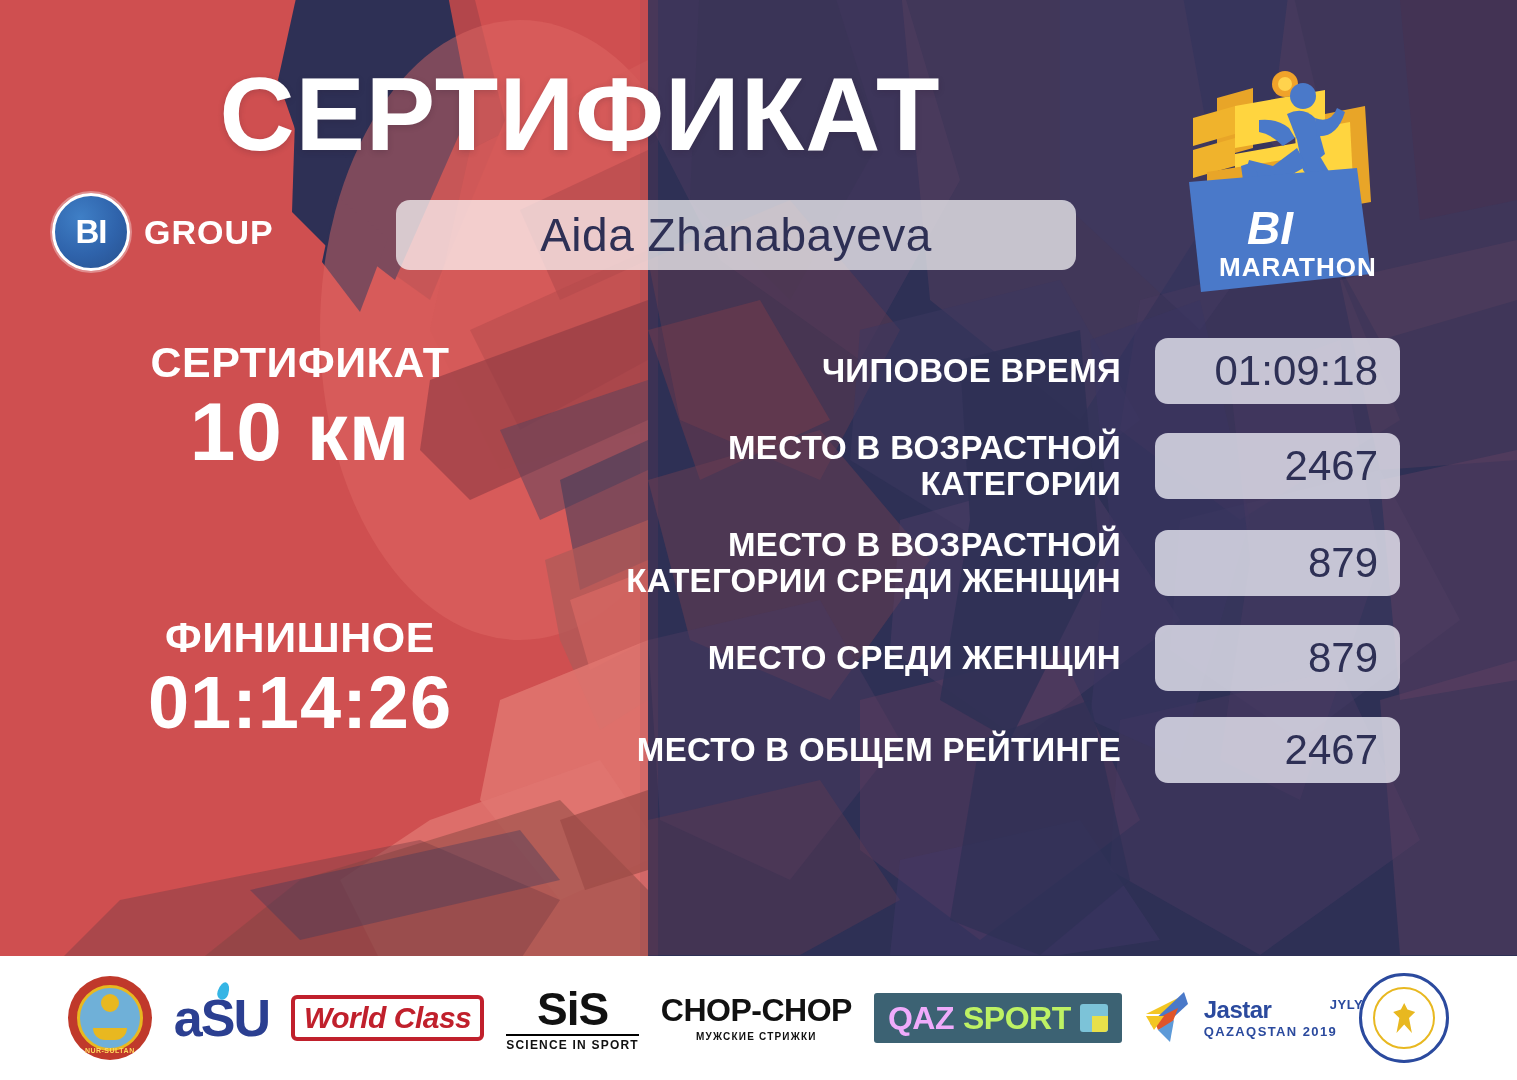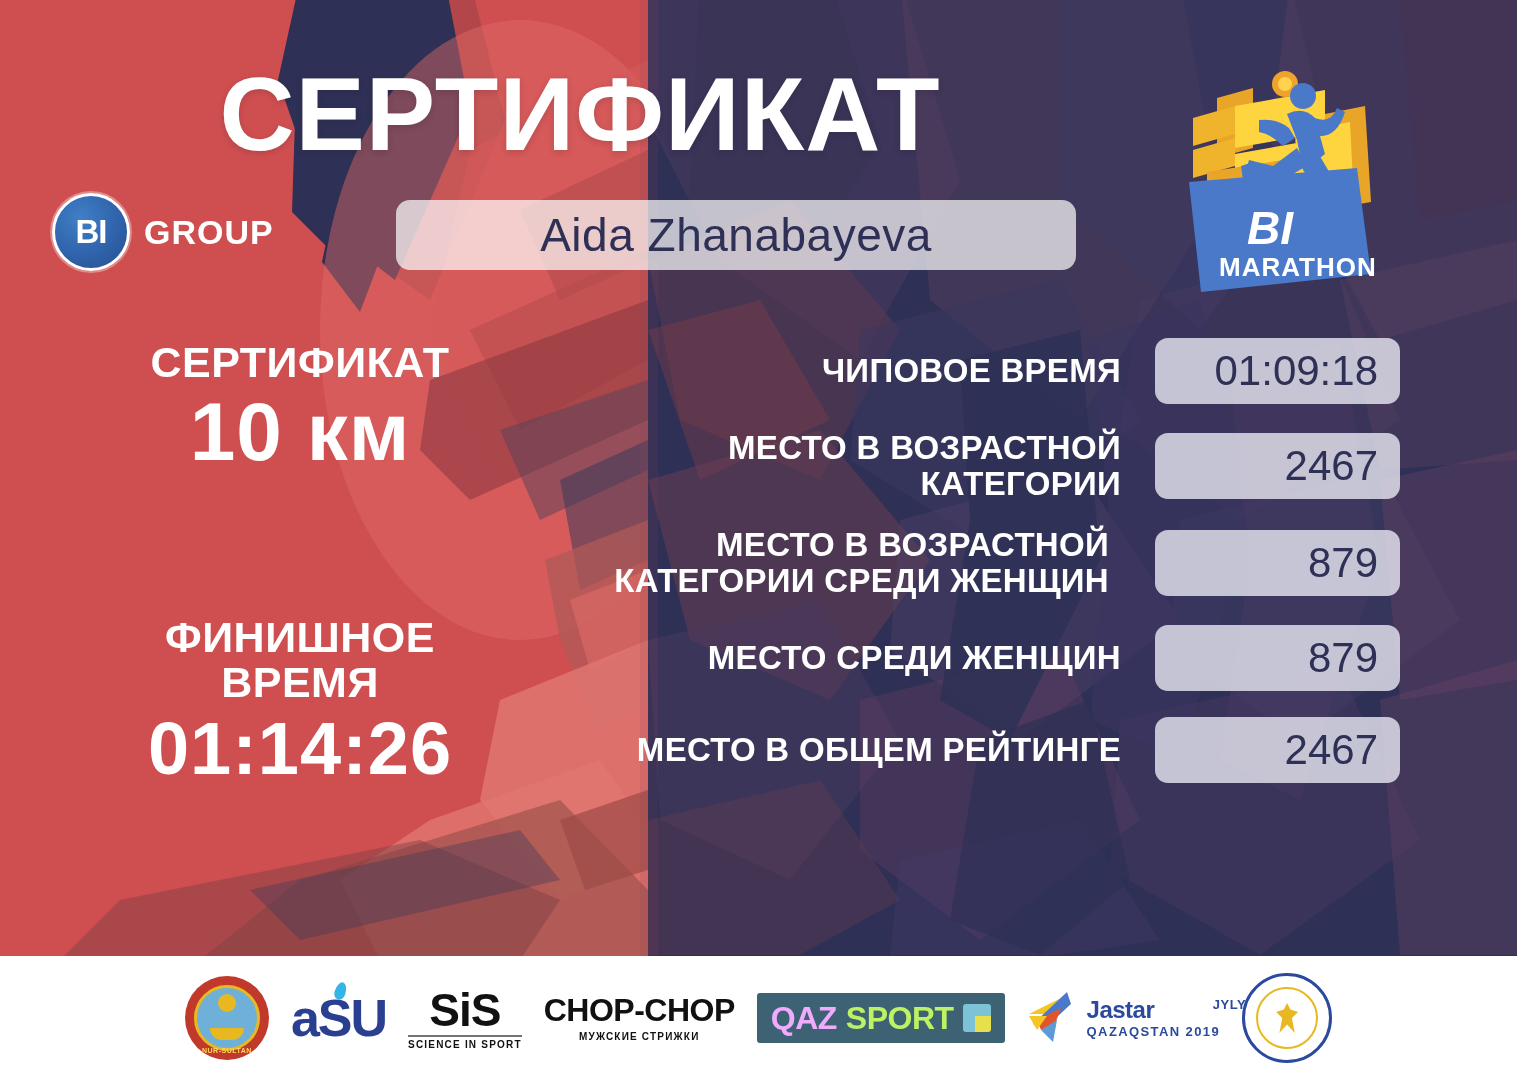--- a/index.html
+++ b/index.html
@@ -96,21 +96,21 @@
     border-radius:13px;
     background:rgba(233,233,243,.80);
     color:#2e3055;
     font-size:42px;
     display:flex;align-items:center;justify-content:flex-end;
     padding-right:22px;
     box-sizing:border-box;
   }
   .row.r1{margin-bottom:26px;}
   .row.r2{margin-bottom:26px;}
-  .row.r3{margin-bottom:26px;gap:12px;}
+  .row.r3{margin-bottom:26px;}
   .row.r4{margin-bottom:26px;}
 
   
   .sponsors{
     position:absolute;left:0;bottom:0;width:1517px;height:124px;
     background:#ffffff;
     display:flex;align-items:center;justify-content:center;
     gap:22px;
     padding:0 40px;box-sizing:border-box;
   }
@@ -153,21 +153,21 @@
   .sp-wc{
     border:4px solid #c0202c;border-radius:6px;
     padding:3px 9px;color:#c0202c;
     font-size:30px;font-weight:bold;font-style:italic;letter-spacing:-.5px;
     white-space:nowrap;line-height:1.05;
   }
 
   
   .sp-sis{text-align:center;color:#111;line-height:1;}
   .sp-sis .big{font-size:46px;font-weight:bold;letter-spacing:-1px;}
-  .sp-sis .sub{font-size:10px;font-weight:bold;letter-spacing:1.2px;border-top:2px solid #737373;padding-top:3px;margin-top:2px;}
+  .sp-sis .sub{font-size:12px;font-weight:bold;letter-spacing:1.2px;border-top:2px solid #000000;padding-top:3px;margin-top:2px;}
 
   
   .sp-chop{text-align:center;color:#111;line-height:1;}
   .sp-chop .big{font-size:32px;font-weight:bold;letter-spacing:-.5px;white-space:nowrap;}
   .sp-chop .sub{font-size:10px;font-weight:bold;letter-spacing:1.2px;margin-top:6px;}
 
   
   .sp-qaz{
     background:#3c6273;padding:9px 14px;border-radius:3px;
     display:flex;align-items:center;gap:9px;line-height:1;
@@ -313,21 +313,20 @@
   </div>
 
   <div class="left-col">
     <div class="lblock">
       <div class="lbl-label">СЕРТИФИКАТ</div>
       <div class="lbl-value">10 км</div>
     </div>
     <div class="spacer"></div>
     <div class="lblock">
       <div class="lbl-label">ФИНИШНОЕ</div>
-      <div class="lbl-label">ВРЕМЯ</div>
       <div class="lbl-value small">01:14:26</div>
     </div>
   </div>
 
   <div class="rows">
     <div class="row r1">
       <div class="rlabel">ЧИПОВОЕ ВРЕМЯ</div>
       <div class="rvalue">01:09:18</div>
     </div>
     <div class="row r2">
@@ -357,20 +356,23 @@
       </div>
     </div>
 
     <div class="sp">
       <div class="sp-asu">
         <span>aSU</span>
         <span class="drop"></span>
       </div>
     </div>
 
+    <div class="sp">
+      <div class="sp-wc">World Class</div>
+    </div>
 
     <div class="sp">
       <div class="sp-sis">
         <div class="big">SiS</div>
         <div class="sub">SCIENCE IN SPORT</div>
       </div>
     </div>
 
     <div class="sp">
       <div class="sp-chop">

